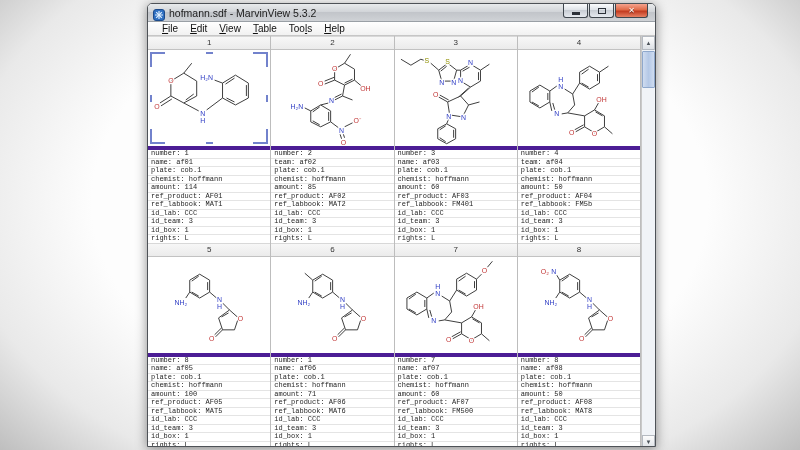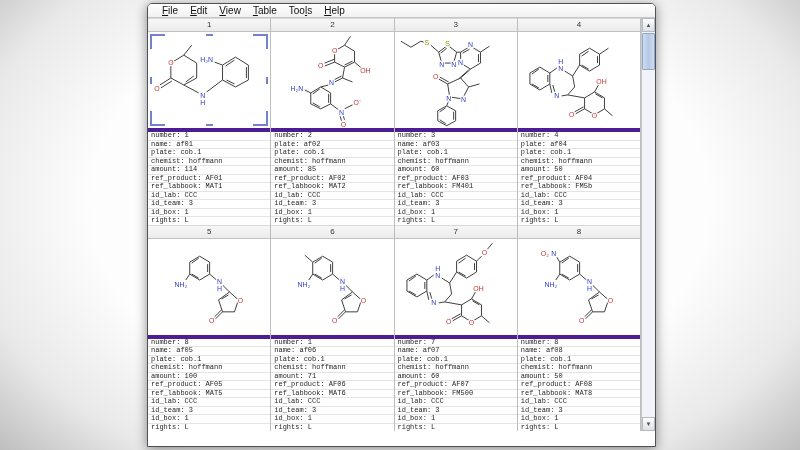--- a/index.html
+++ b/index.html
@@ -60,20 +60,43 @@
   .sb-thumb{position:absolute;left:0;top:15px;width:13px;height:37px;box-sizing:border-box;
     background:linear-gradient(90deg,#cfdcf0,#b4c8e6 50%,#cfdcf0);border:1px solid #8fa8cc;border-radius:1px;}
   text.atom{font-family:"Liberation Sans",sans-serif;font-size:7px;
     paint-order:stroke;stroke:#ffffff;stroke-width:2.4px;text-anchor:middle;}
 </style>
 </head>
 <body>
 
 <div id="screen">
   <div id="window">
+    <div class="titlebar">
+      <span class="appicon">
+        <svg width="12" height="12" viewBox="0 0 12 12">
+          <rect x="0.5" y="0.5" width="11" height="11" rx="2.5" fill="#2f6fc1" stroke="#1c4a8a"></rect>
+          <g stroke="#dff0ff" stroke-width="1.2">
+            <line x1="6" y1="2" x2="6" y2="10"></line>
+              <line x1="2" y1="6" x2="10" y2="6"></line>
+            <line x1="3.2" y1="3.2" x2="8.8" y2="8.8"></line>
+              <line x1="8.8" y1="3.2" x2="3.2" y2="8.8"></line>
+          </g>
+        </svg>
+      </span>
+      <span class="title">hofmann.sdf - MarvinView 5.3.2</span>
+      <div class="caps">
+        <div class="cap min">
+            <span class="glyph-min"></span>
+          </div>
+        <div class="cap max">
+            <span class="glyph-max"></span>
+          </div>
+        <div class="cap close">✕</div>
+      </div>
+    </div>
     <div class="menubar" id="menubar">
         <span class="menu-item"><span class="pre"></span><span class="accel">F</span><span class="post">ile</span></span>
         <span class="menu-item"><span class="pre"></span><span class="accel">E</span><span class="post">dit</span></span>
         <span class="menu-item"><span class="pre"></span><span class="accel">V</span><span class="post">iew</span></span>
         <span class="menu-item"><span class="pre"></span><span class="accel">T</span><span class="post">able</span></span>
         <span class="menu-item"><span class="pre">Too</span><span class="accel">l</span><span class="post">s</span></span>
         <span class="menu-item"><span class="pre"></span><span class="accel">H</span><span class="post">elp</span></span>
       </div>
     <div class="content">
       <div id="grid">
@@ -174,21 +197,21 @@
                 <text x="50" y="36" class="atom" fill="#c03333">O</text>
                 <text x="61" y="53" class="atom" fill="#2d3bc4">N</text>
                 <text x="26" y="59" class="atom" fill="#2d3bc4">H₂N</text>
                 <text x="71" y="83" class="atom" fill="#2d3bc4">N</text>
                 <text x="87" y="73" class="atom" fill="#c03333">O⁻</text>
                 <text x="73" y="95" class="atom" fill="#c03333">O</text>
               </svg>
             </div>
     <div class="meta">
               <div class="meta-row">number: 2</div>
-              <div class="meta-row">plate: af02</div>
+              <div class="meta-row">team: af02</div>
               <div class="meta-row">plate: cob.1</div>
               <div class="meta-row">chemist: hoffmann</div>
               <div class="meta-row">amount: 85</div>
               <div class="meta-row">ref_product: AF02</div>
               <div class="meta-row">ref_labbook: MAT2</div>
               <div class="meta-row">id_lab: CCC</div>
               <div class="meta-row">id_team: 3</div>
               <div class="meta-row">id_box: 1</div>
               <div class="meta-row">rights: L</div>
               <div class="meta-row">chr_row_box: B</div>
@@ -310,21 +333,21 @@
                 <text x="43" y="32" class="atom" fill="#2d3bc4">H</text>
                 <text x="43" y="39" class="atom" fill="#2d3bc4">N</text>
                 <text x="39" y="66" class="atom" fill="#2d3bc4">N</text>
                 <text x="84" y="52" class="atom" fill="#c03333">OH</text>
                 <text x="77" y="86" class="atom" fill="#c03333">O</text>
                 <text x="54" y="85" class="atom" fill="#c03333">O</text>
               </svg>
             </div>
     <div class="meta">
               <div class="meta-row">number: 4</div>
-              <div class="meta-row">plate: af04</div>
+              <div class="meta-row">team: af04</div>
               <div class="meta-row">plate: cob.1</div>
               <div class="meta-row">chemist: hoffmann</div>
               <div class="meta-row">amount: 50</div>
               <div class="meta-row">ref_product: AF04</div>
               <div class="meta-row">ref_labbook: FM5b</div>
               <div class="meta-row">id_lab: CCC</div>
               <div class="meta-row">id_team: 3</div>
               <div class="meta-row">id_box: 1</div>
               <div class="meta-row">rights: L</div>
               <div class="meta-row">chr_row_box: D</div>

